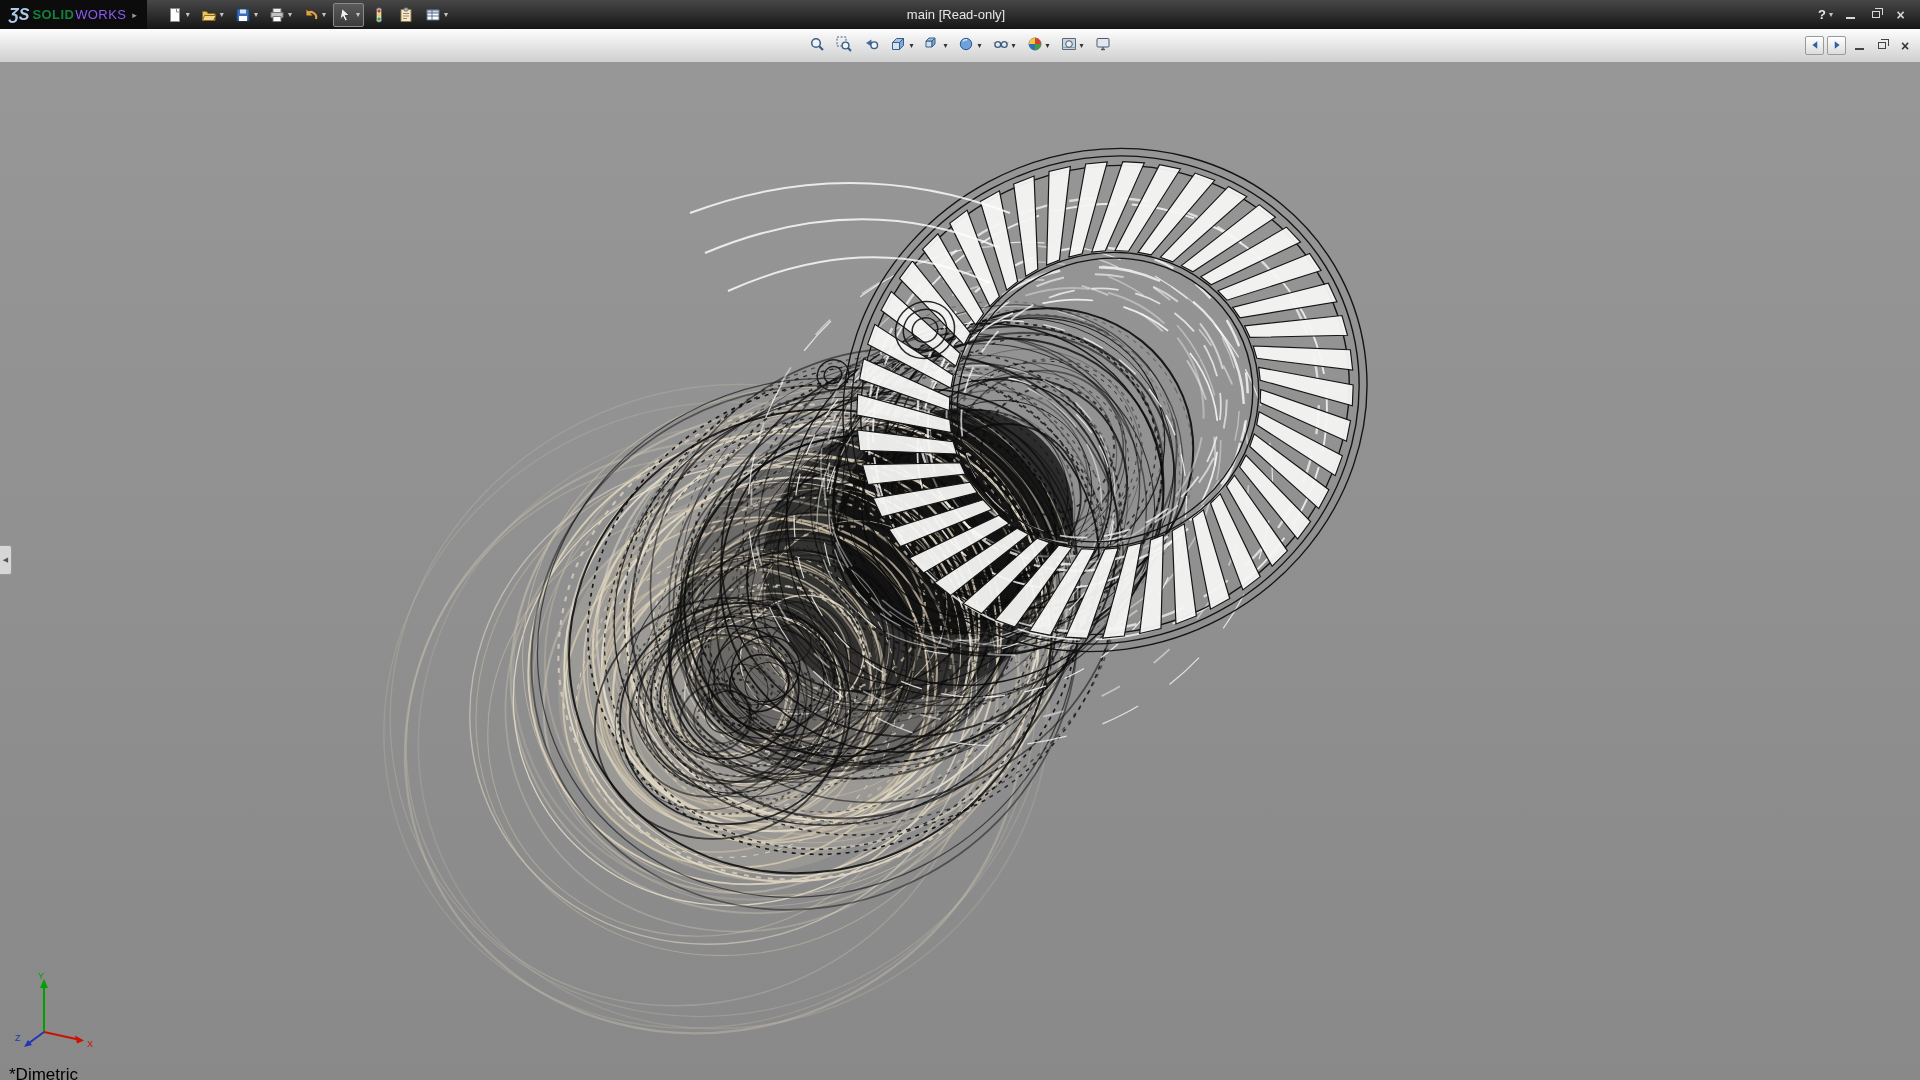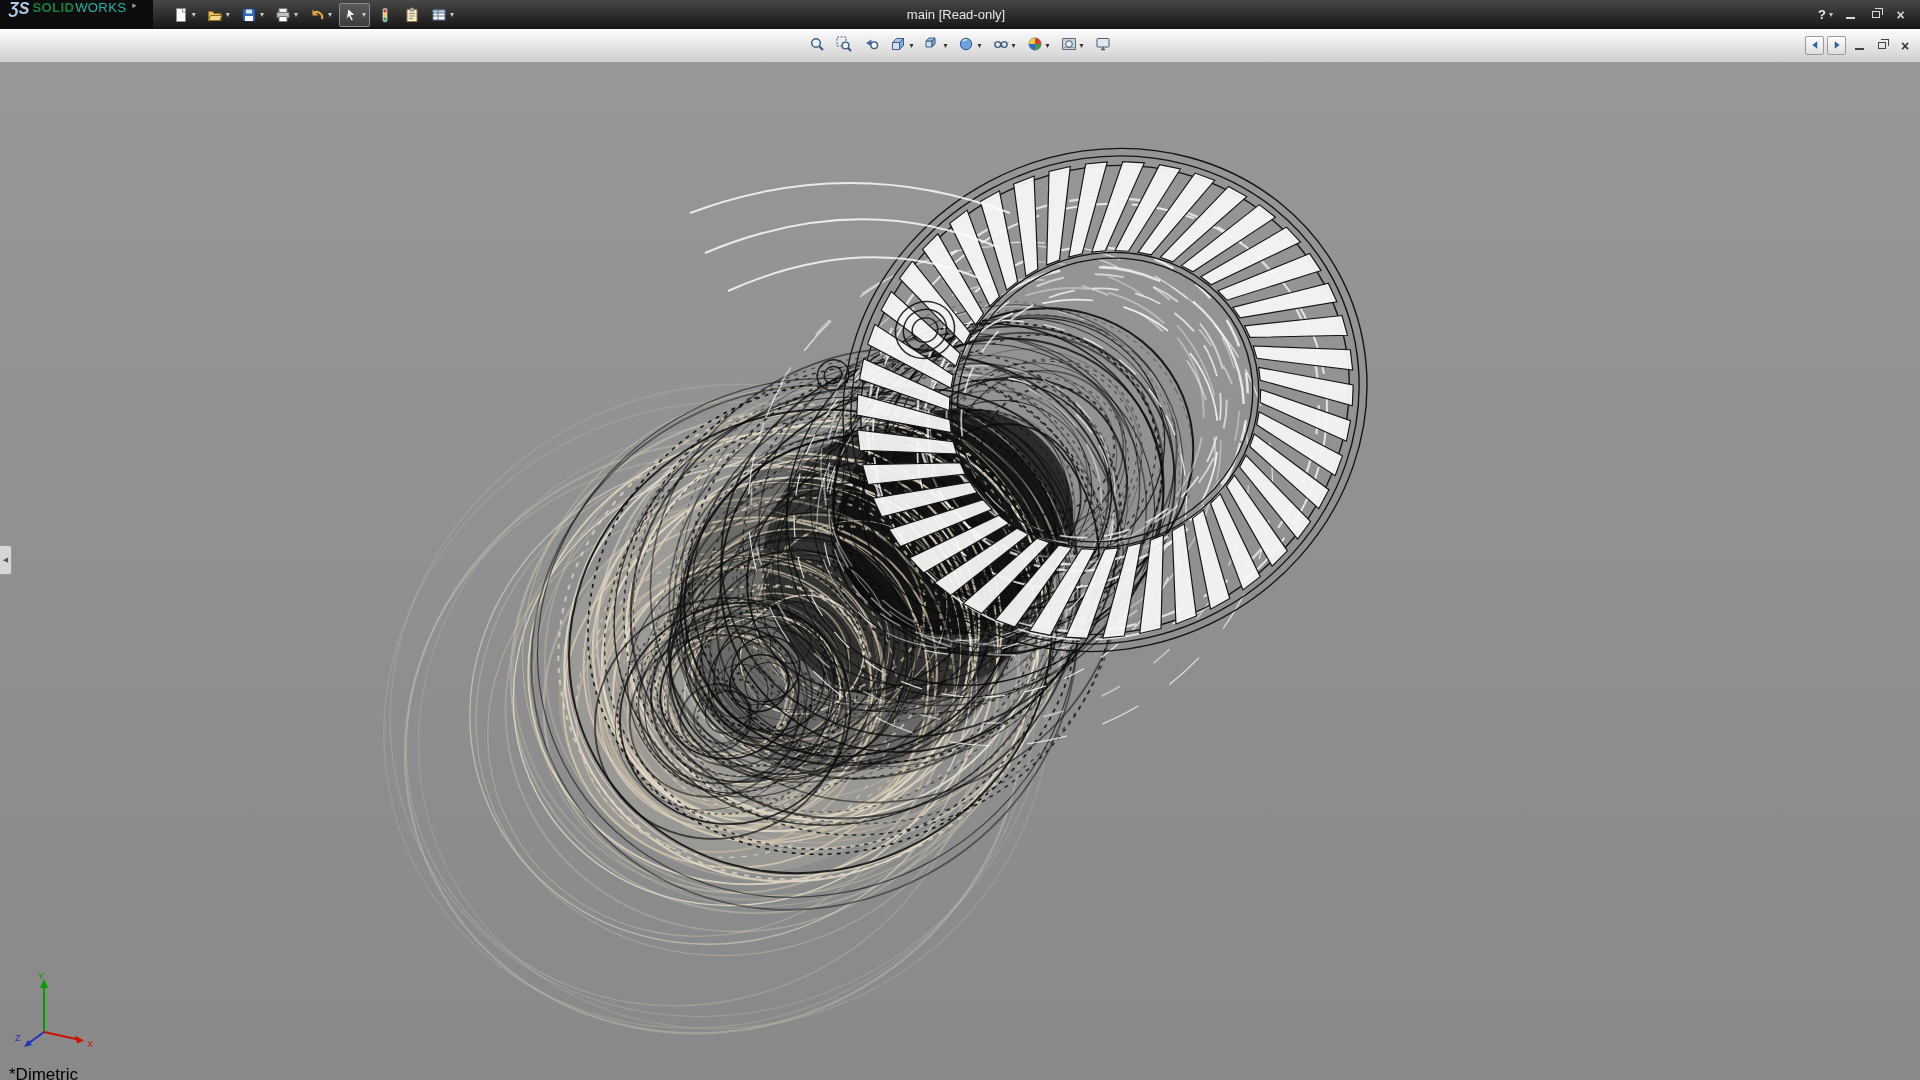--- a/index.html
+++ b/index.html
@@ -2,24 +2,24 @@
 <html><head>
 <meta charset="utf-8">
 <style>
   *{margin:0;padding:0;box-sizing:border-box}
   html,body{width:1920px;height:1080px;overflow:hidden}
   body{position:relative;font-family:"Liberation Sans",sans-serif;background:#8f8f8f}
 
   
   .titlebar{position:absolute;top:0;left:0;right:0;height:29px;
     background:linear-gradient(#474747,#161616);display:flex;align-items:center;color:#ddd;z-index:30}
-  .logo{display:flex;gap:3px;padding:0 16px 0 9px;height:100%;background:#0c0c0c}
+  .logo{display:flex;align-items:center;gap:3px;padding:0 10px 0 9px;height:100%;background:#0c0c0c}
   .logo-glyph{color:#aecbe8;font-style:italic;font-weight:bold;font-size:16px}
   .logo-solid{font-weight:bold;color:#15803d;font-size:13px;letter-spacing:.4px}
-  .logo-works{color:#14b8a6;font-size:13px;letter-spacing:.4px;margin-left:-2px}
+  .logo-works{color:#8b5cf6;font-size:13px;letter-spacing:.4px;margin-left:-2px}
   .logo-expander{color:#9a9a9a;font-size:9px;margin-left:3px}
   .tb-main{display:flex;align-items:center;margin-left:16px;gap:3px;z-index:2}
   .tb-btn{display:flex;align-items:center;height:24px;padding:0 3px;border:1px solid transparent;border-radius:2px}
   .tb-btn.active{background:linear-gradient(#5a5a5a,#3c3c3c);border:1px solid #8a8a8a}
   .tb-btn .ic svg{display:block}
   .dd{color:#c6c6c6;font-size:8px;margin-left:3px}
   .doc-title{position:absolute;left:0;right:8px;text-align:center;font-size:13px;color:#e6e6e6;pointer-events:none;z-index:1}
   .tb-right{margin-left:auto;display:flex;align-items:center;gap:2px;padding-right:8px;z-index:2}
   .help-glyph{font-size:13px;font-weight:bold;color:#e8e8e8}
   .wc{width:23px;height:19px;display:flex;align-items:center;justify-content:center}

